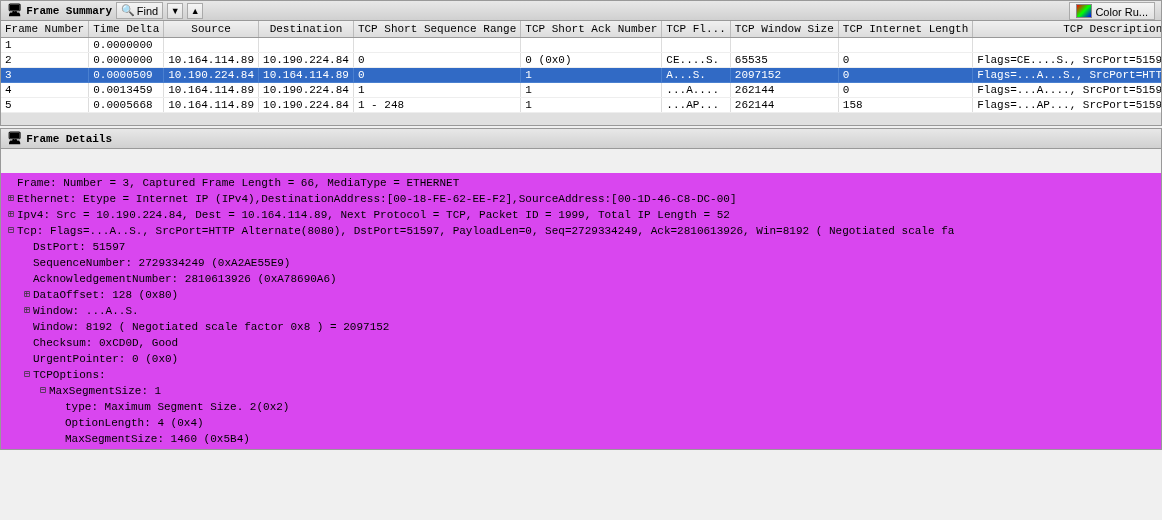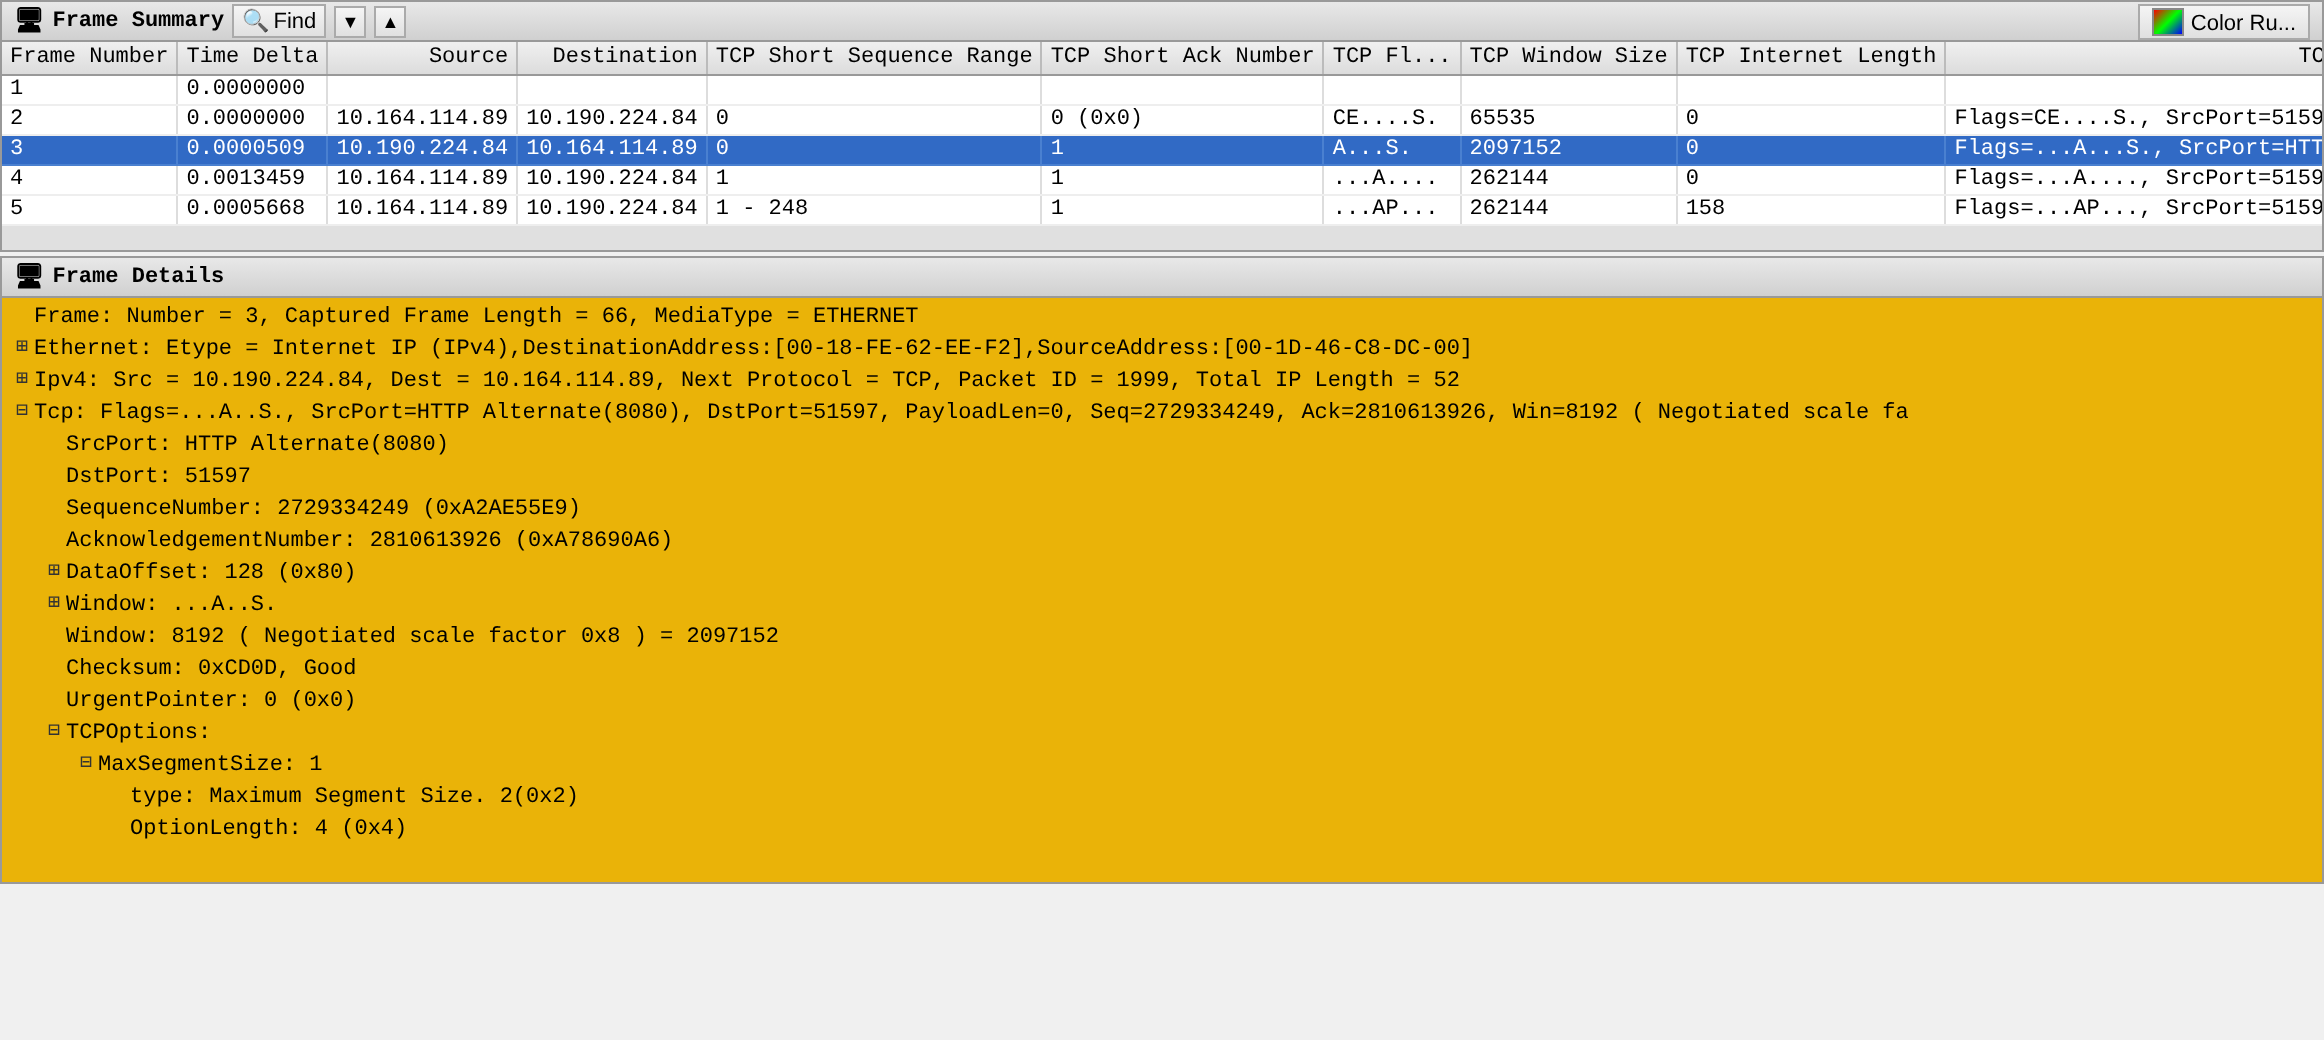--- a/index.html
+++ b/index.html
@@ -56,21 +56,21 @@
     .frame-table {
       width: 100%;
       border-collapse: collapse;
       font-size: 11px;
     }
     .frame-table th {
       background: linear-gradient(to bottom, #f0f0f0, #dcdcdc);
       border-right: 1px solid #bbb;
       border-bottom: 1px solid #999;
       padding: 2px 4px;
-      text-align: right;
+      text-align: center;
       white-space: nowrap;
       font-weight: normal;
       font-size: 11px;
     }
     .frame-table td {
       border-right: 1px solid #ddd;
       border-bottom: 1px solid #eee;
       padding: 1px 4px;
       white-space: nowrap;
       overflow: hidden;
@@ -89,22 +89,23 @@
     .frame-table-container {
       overflow-x: auto;
       overflow-y: auto;
       max-height: 120px;
     }
     
     .frame-details-container {
       overflow-y: auto;
       overflow-x: auto;
       max-height: 310px;
-      background: #eab308;
+      background: #d946ef;
       padding: 2px 4px;
+      margin-top: 24px;
     }
     .detail-line {
       display: flex;
       align-items: flex-start;
       line-height: 16px;
       white-space: nowrap;
     }
     .detail-line .indent {
       display: inline-block;
     }
@@ -274,25 +275,20 @@
         <span class="detail-text"> Ipv4: Src = 10.190.224.84, Dest = 10.164.114.89, Next Protocol = TCP, Packet ID = 1999, Total IP Length = 52</span>
       </div>
       <div class="detail-line">
         <span class="indent" style="width: 0px; display: inline-block;"></span>
         <span class="expand-icon">⊟</span>
         <span class="detail-text"> Tcp: Flags=...A..S., SrcPort=HTTP Alternate(8080), DstPort=51597, PayloadLen=0, Seq=2729334249, Ack=2810613926, Win=8192 ( Negotiated scale fa</span>
       </div>
       <div class="detail-line">
         <span class="indent" style="width: 16px; display: inline-block;">&nbsp;&nbsp;&nbsp;</span>
         <span class="expand-icon"> </span>
-        <span class="detail-text">SrcPort: HTTP Alternate(8080)</span>
-      </div>
-      <div class="detail-line">
-        <span class="indent" style="width: 16px; display: inline-block;">&nbsp;&nbsp;&nbsp;</span>
-        <span class="expand-icon"> </span>
         <span class="detail-text">DstPort: 51597</span>
       </div>
       <div class="detail-line">
         <span class="indent" style="width: 16px; display: inline-block;">&nbsp;&nbsp;&nbsp;</span>
         <span class="expand-icon"> </span>
         <span class="detail-text">SequenceNumber: 2729334249 (0xA2AE55E9)</span>
       </div>
       <div class="detail-line">
         <span class="indent" style="width: 16px; display: inline-block;">&nbsp;&nbsp;&nbsp;</span>
         <span class="expand-icon"> </span>
@@ -339,15 +335,16 @@
         <span class="detail-text">type: Maximum Segment Size. 2(0x2)</span>
       </div>
       <div class="detail-line">
         <span class="indent" style="width: 48px; display: inline-block;">&nbsp;&nbsp;&nbsp;&nbsp;&nbsp;&nbsp;&nbsp;&nbsp;&nbsp;</span>
         <span class="expand-icon"> </span>
         <span class="detail-text">OptionLength: 4 (0x4)</span>
       </div>
       <div class="detail-line">
         <span class="indent" style="width: 48px; display: inline-block;">&nbsp;&nbsp;&nbsp;&nbsp;&nbsp;&nbsp;&nbsp;&nbsp;&nbsp;</span>
         <span class="expand-icon"> </span>
+        <span class="detail-text">MaxSegmentSize: 1460 (0x5B4)</span>
       </div>
     </div>
 </div>
 
 </body></html>

